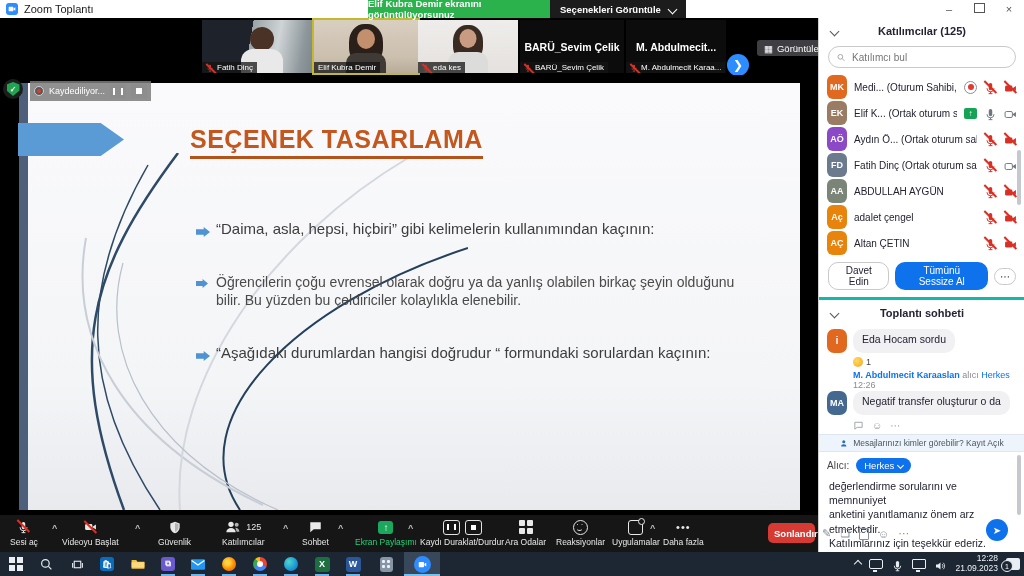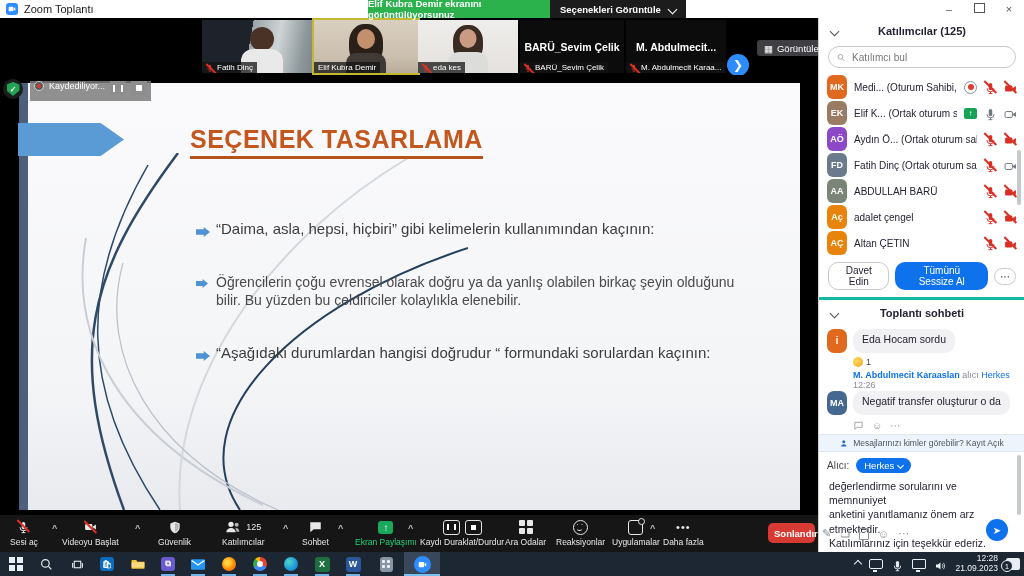--- a/index.html
+++ b/index.html
@@ -49,21 +49,21 @@
                  clip-path:polygon(0 22%,55% 22%,55% 0,100% 50%,55% 100%,55% 78%,0 78%)}
   .btext{position:absolute;color:#3d3d3d;line-height:1.32}
   .btext.bold{font-weight:normal;font-size:15px}
   .btext.norm{font-size:14px;color:#4a4a4a}
   .shield-badge{left:3px;top:4px;width:20px;height:20px;border-radius:50%;background:#1b1f1b;
                 display:flex;align-items:center;justify-content:center}
   .shield-inner{width:13px;height:14px;background:#23a454;color:#fff;font-size:8px;font-weight:bold;
                 display:flex;align-items:center;justify-content:center;
                 clip-path:polygon(50% 0,100% 18%,100% 60%,50% 100%,0 60%,0 18%)}
   .recpill{left:30px;top:6px;height:20px;background:rgba(125,125,125,.85);display:flex;
-           color:#fff;font-size:9px;padding:0 4px;gap:5px}
+           align-items:center;color:#fff;font-size:9px;padding:0 4px;gap:5px}
   .recdot{width:8px;height:8px;border-radius:50%;background:#5a5a5a;border:1px solid #cfcfcf;position:relative}
   .recdot::after{content:"";position:absolute;left:2px;top:2px;width:4px;height:4px;border-radius:50%;background:#e23a2e}
   .recbtn{width:16px;height:14px;background:#8d8d8d;display:flex;align-items:center;justify-content:center}
   .pauseg{width:6px;height:7px;border-left:2px solid #fff;border-right:2px solid #fff}
   .stopg{width:6px;height:6px;background:#fff}
 
   
   .sidebar{left:818px;top:18px;width:206px;height:534px;background:#fff;border-left:1px solid #d0d0d0;
            color:#232333;overflow:hidden}
   .sec-head{position:relative;height:26px;display:flex;align-items:center;justify-content:center;
@@ -366,21 +366,21 @@
           <path d="M12 18v3.5M8.5 21.5h7" stroke="currentColor" stroke-width="1.8"></path>
         </svg></span>
     <span class="icn gray"><svg viewBox="0 0 24 24">
           <rect x="2" y="6.5" width="13.5" height="11" rx="2.5" fill="none" stroke="currentColor" stroke-width="1.8"></rect>
           <path d="M16.5 11l5.5-3.5v9L16.5 13z" fill="currentColor"></path>
         </svg></span>
   </div>
 
   <div class="prow">
     <span class="avatar" style="background:#7a8577">AA</span>
-    <span class="pname">ABDULLAH BARÜ</span>
+    <span class="pname">ABDULLAH AYGÜN</span>
     <span class="icn slash red"><svg viewBox="0 0 24 24">
           <path d="M12 15a3.2 3.2 0 0 0 3.2-3.2V5.2a3.2 3.2 0 1 0-6.4 0v6.6A3.2 3.2 0 0 0 12 15z" fill="currentColor"></path>
           <path d="M5.5 11.5a6.5 6.5 0 0 0 13 0" fill="none" stroke="currentColor" stroke-width="1.8"></path>
           <path d="M12 18v3.5M8.5 21.5h7" stroke="currentColor" stroke-width="1.8"></path>
         </svg></span>
     <span class="icn slash red"><svg viewBox="0 0 24 24">
           <rect x="2" y="6.5" width="13.5" height="11" rx="2.5" fill="currentColor"></rect>
           <path d="M16.5 11l5.5-3.5v9L16.5 13z" fill="currentColor"></path>
         </svg></span>
   </div>

